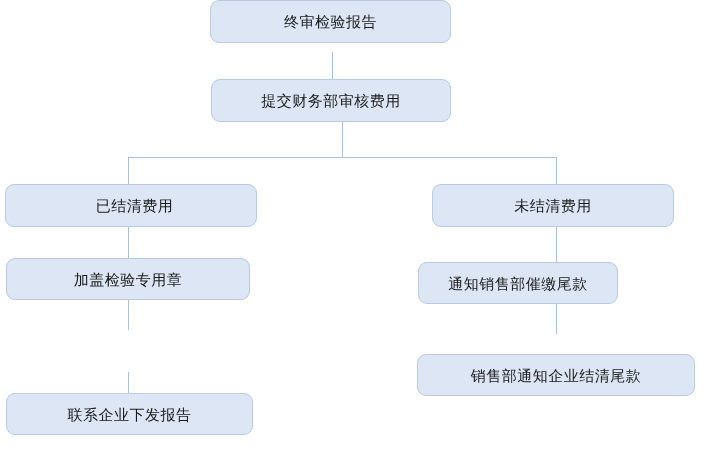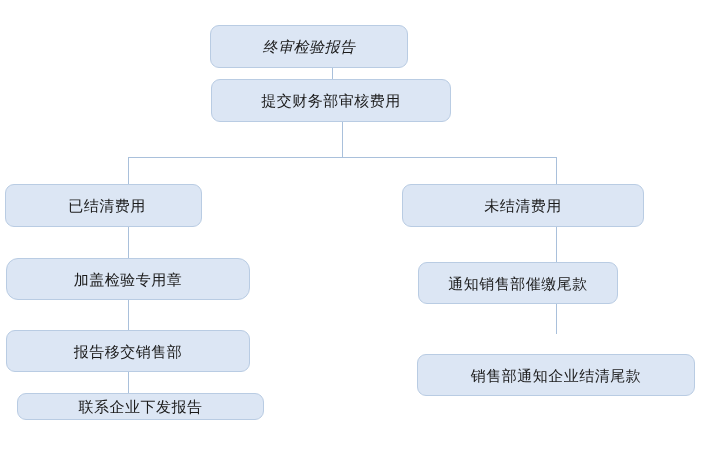--- a/index.html
+++ b/index.html
@@ -63,45 +63,42 @@
 
   <div class="connector v" style="left:556px; top:157px; height:27px;"></div>
 
   <div class="connector v" style="left:128px; top:227px; height:31px;"></div>
   <div class="connector v" style="left:128px; top:300px; height:30px;"></div>
   <div class="connector v" style="left:128px; top:372px; height:21px;"></div>
 
   <div class="connector v" style="left:556px; top:227px; height:35px;"></div>
   <div class="connector v" style="left:556px; top:304px; height:30px;"></div>
 
-  <div class="node" style="left:210px; top:25px; width:198px; height:43px;font-style:italic;">
+  <div class="node" style="left:210px; top:0; width:241px; height:43px;">
     <span class="node-label">终审检验报告</span>
   </div>
 
   <div class="node" style="left:211px; top:79px; width:240px; height:43px;">
     <span class="node-label">提交财务部审核费用</span>
   </div>
 
-  <div class="node" style="left:5px; top:184px; width:197px; height:43px;padding-left:7px;">
+  <div class="node" style="left:5px; top:184px; width:252px; height:43px;padding-left:7px;">
     <span class="node-label">已结清费用</span>
   </div>
 
-  <div class="node" style="left:6px; top:258px; width:244px; height:42px;border-radius:12px;">
+  <div class="node" style="left:6px; top:258px; width:244px; height:42px;">
     <span class="node-label">加盖检验专用章</span>
   </div>
 
-  <div class="node" style="left:6px; top:330px; width:244px; height:42px;">
-    <span class="node-label">报告移交销售部</span>
-  </div>
 
-  <div class="node" style="left:6px; top:393px; width:247px; height:27px;margin-left:11px;">
+  <div class="node" style="left:6px; top:393px; width:247px; height:42px;">
     <span class="node-label">联系企业下发报告</span>
   </div>
 
-  <div class="node" style="left:402px; top:184px; width:242px; height:43px;">
+  <div class="node" style="left:432px; top:184px; width:242px; height:43px;">
     <span class="node-label">未结清费用</span>
   </div>
 
   <div class="node" style="left:418px; top:262px; width:200px; height:42px;">
     <span class="node-label">通知销售部催缴尾款</span>
   </div>
 
   <div class="node" style="left:417px; top:354px; width:278px; height:42px;">
     <span class="node-label">销售部通知企业结清尾款</span>
   </div>

